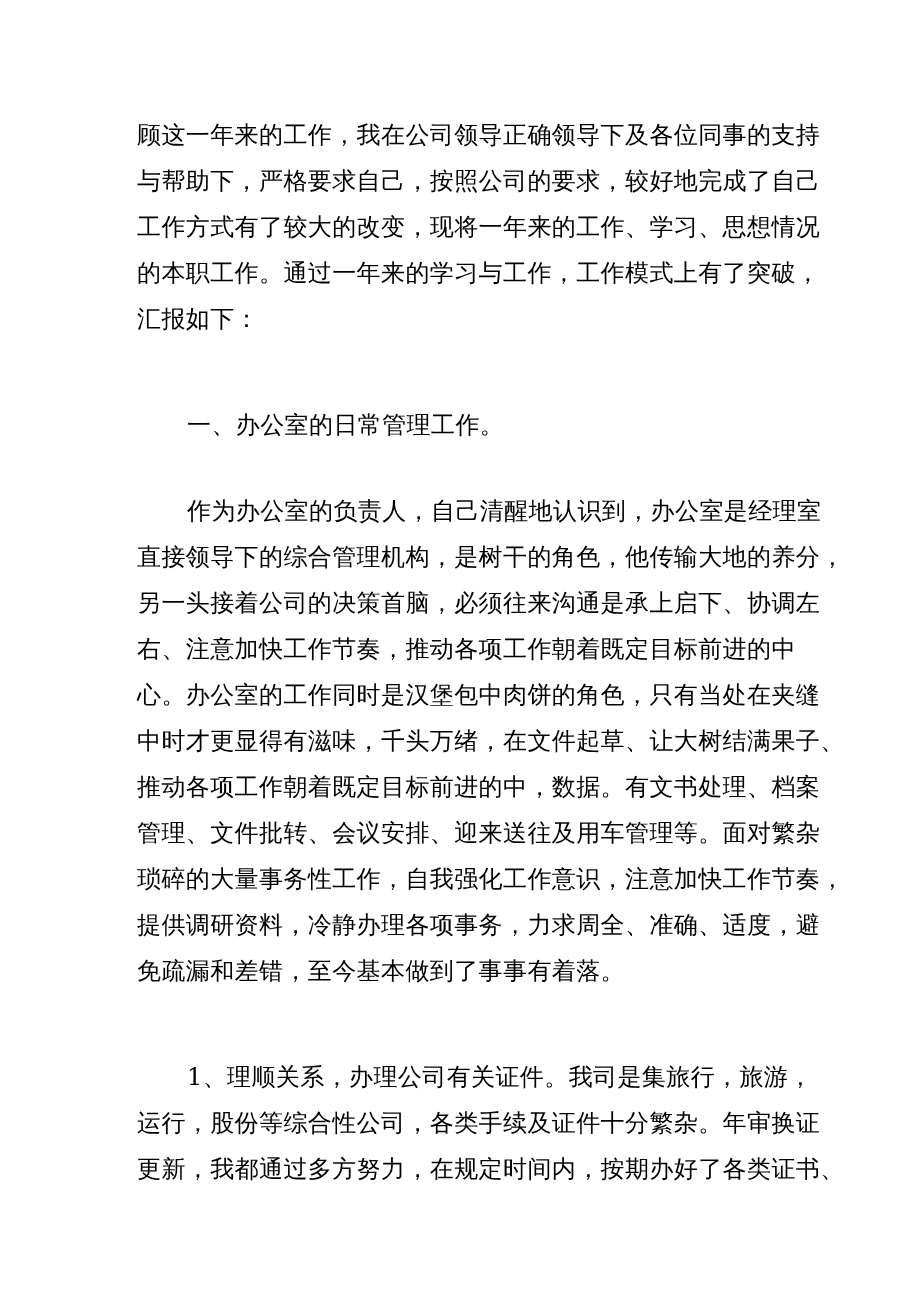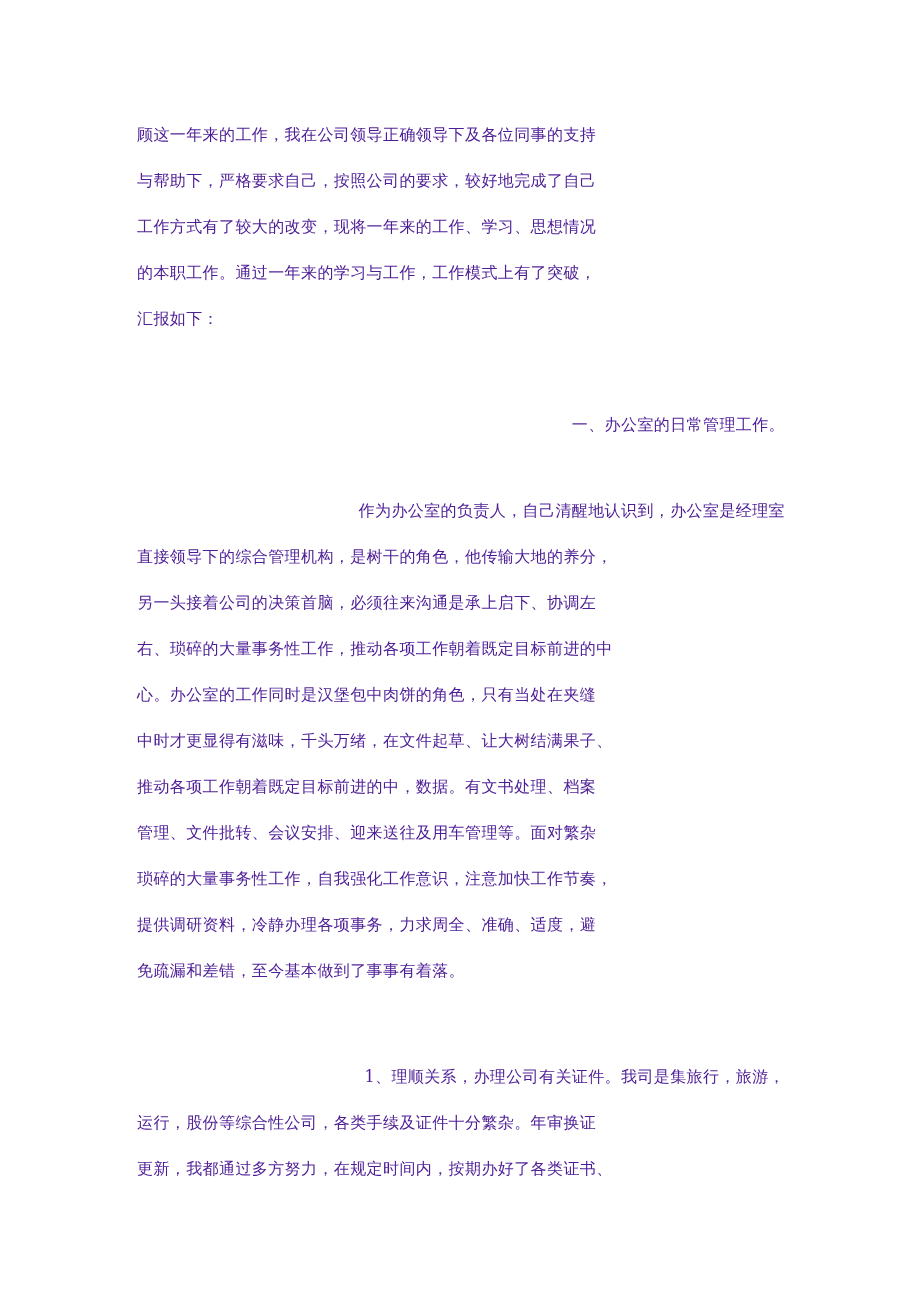--- a/index.html
+++ b/index.html
@@ -3,26 +3,26 @@
   <meta charset="utf-8">
   <style>
     html, body { margin: 0; padding: 0; background: #ffffff; }
     body { width: 920px; height: 1301px; position: relative; overflow: hidden; }
     .page {
       position: absolute;
       left: 137px;
       top: 112px;
       width: 648px;
       font-family: "DejaVu Serif", "Liberation Serif", serif;
-      font-size: 16px;
-      color: #4c1d95;
+      font-size: 24px;
+      color: #000000;
       line-height: 46px;
     }
     .line { display: block; white-space: nowrap; height: 46px; letter-spacing: 0.4px; }
-    .indent { padding-left: 50px; text-align: right; }
+    .indent { padding-left: 50px; }
     .gap-2 { height: 40px; }
     .gap-3 { height: 60px; }
   </style>
 </head>
 <body>
 
 <div class="page">
 
   <div>
     <span class="line">顾这一年来的工作，我在公司领导正确领导下及各位同事的支持</span>
@@ -37,21 +37,21 @@
   <div>
     <span class="line indent">一、办公室的日常管理工作。</span>
   </div>
 
   <div class="gap-2"></div>
 
   <div>
     <span class="line indent">作为办公室的负责人，自己清醒地认识到，办公室是经理室</span>
     <span class="line">直接领导下的综合管理机构，是树干的角色，他传输大地的养分，</span>
     <span class="line">另一头接着公司的决策首脑，必须往来沟通是承上启下、协调左</span>
-    <span class="line">右、琐碎的大量事务性工作，推动各项工作朝着既定目标前进的中</span>
+    <span class="line">右、注意加快工作节奏，推动各项工作朝着既定目标前进的中</span>
     <span class="line">心。办公室的工作同时是汉堡包中肉饼的角色，只有当处在夹缝</span>
     <span class="line">中时才更显得有滋味，千头万绪，在文件起草、让大树结满果子、</span>
     <span class="line">推动各项工作朝着既定目标前进的中，数据。有文书处理、档案</span>
     <span class="line">管理、文件批转、会议安排、迎来送往及用车管理等。面对繁杂</span>
     <span class="line">琐碎的大量事务性工作，自我强化工作意识，注意加快工作节奏，</span>
     <span class="line">提供调研资料，冷静办理各项事务，力求周全、准确、适度，避</span>
     <span class="line">免疏漏和差错，至今基本做到了事事有着落。</span>
   </div>
 
   <div class="gap-3"></div>

